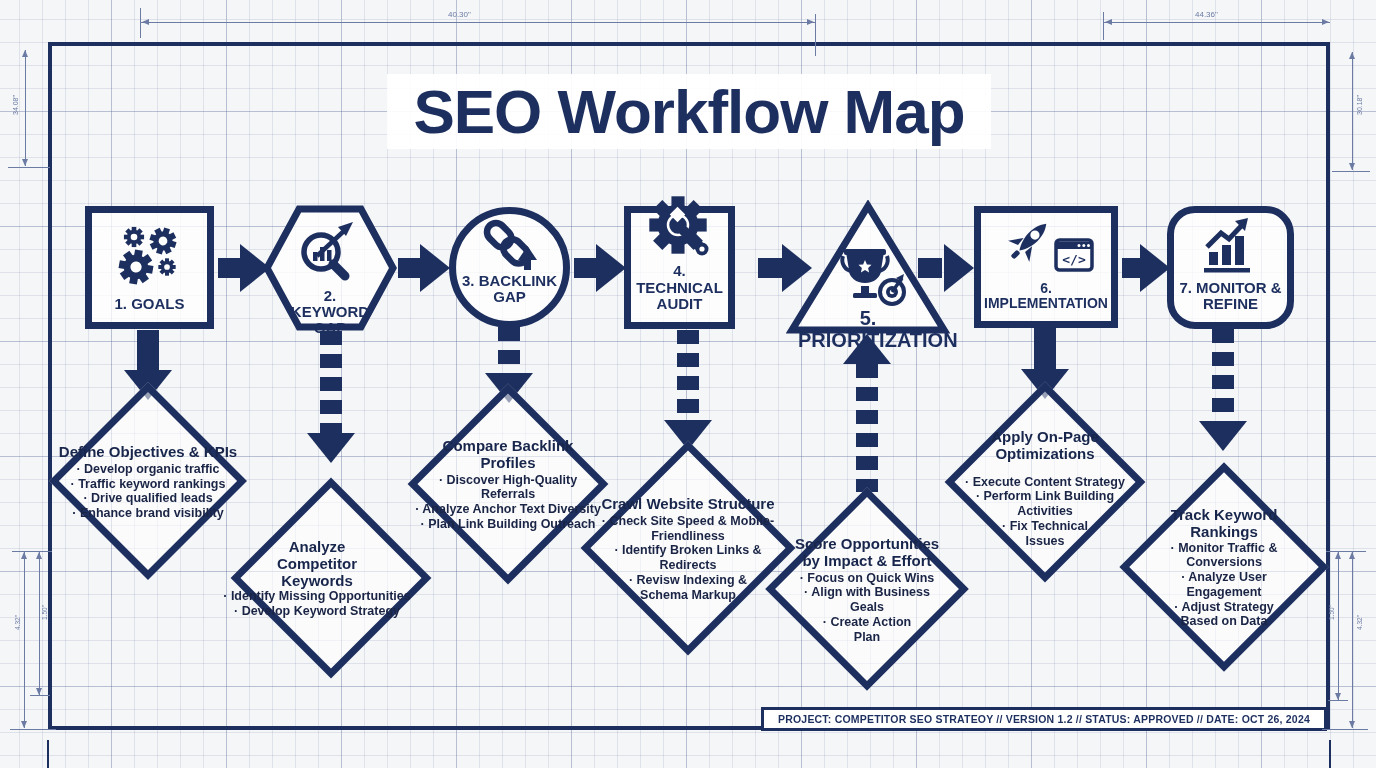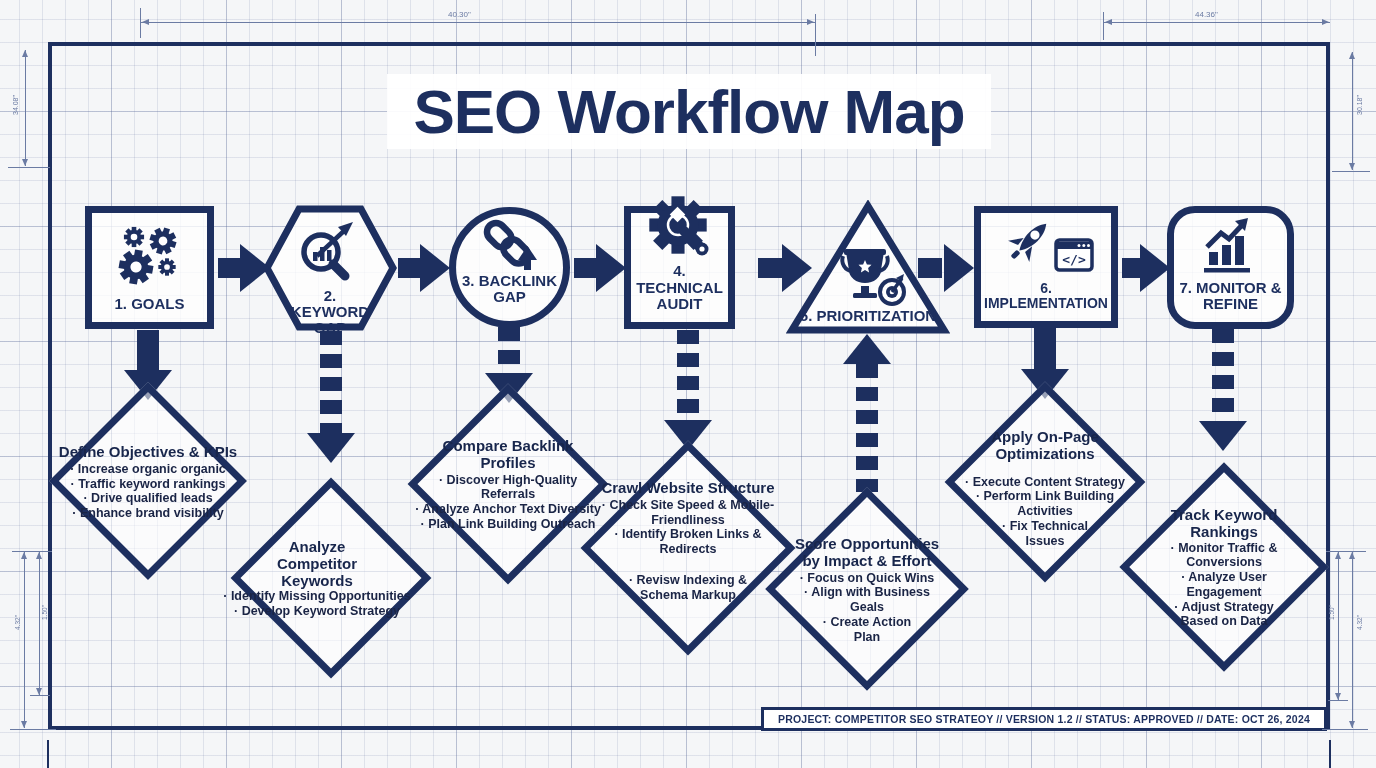--- a/index.html
+++ b/index.html
@@ -158,21 +158,21 @@
       <rect x="75" y="86" width="8" height="7"></rect>
       <rect x="67" y="93" width="24" height="5" rx="1.5"></rect>
       <circle cx="106" cy="92" r="14"></circle>
       <circle cx="106" cy="92" r="10" fill="#ffffff"></circle>
       <circle cx="106" cy="92" r="6"></circle>
       <circle cx="106" cy="92" r="2.3" fill="#ffffff"></circle>
       <line x1="116" y1="78" x2="106" y2="92" stroke="#1d2f5f" stroke-width="3.5"></line>
       <polygon points="118,74 110,78 116,82"></polygon>
     </g>
   </svg>
-  <div class="svglabel" style="left:798px;top:308px;width:140px;font-size:15px">5. PRIORITIZATION</div>
+  <div class="svglabel" style="left:798px;top:308px;width:140px;font-size:20px">5. PRIORITIZATION</div>
 
   <div class="step shape-sq" style="left:974px;top:206px;width:144px;height:122px">
     <div class="icon">
       <svg width="96" height="66" viewBox="0 0 96 66" fill="#1d2f5f">
         <g transform="translate(32,26) rotate(45)">
           <path d="M0,-23 C8,-13 8,3 0,15 C-8,3 -8,-13 0,-23 z"></path>
           <circle cy="-7" r="4.6" fill="#ffffff"></circle>
           <path d="M-6,3 L-15,16 L-5,12 z"></path>
           <path d="M6,3 L15,16 L5,12 z"></path>
           <rect x="-2.6" y="16" width="5.2" height="9" rx="2"></rect>
@@ -254,21 +254,21 @@
       <div class="vhead-down" style="top:42px"></div>
   </div>
   <div class="v-conn" style="left:1212px;top:329px;height:122px">
     <div class="vstem dashed" style="top:0;height:92px"></div>
       <div class="vhead-down" style="top:92px"></div>
   </div>
 
   <div class="diamond" style="left:78px;top:411px;width:140px;height:140px"></div>
   <div class="d-text" style="left:148px;top:482px;width:188px">
     <div class="d-title">Define Objectives &amp; KPIs</div>
-    <div class="d-bullet">Increase organic organic</div>
+    <div class="d-bullet">Develop organic traffic</div>
     <div class="d-bullet">Traffic keyword rankings</div>
     <div class="d-bullet">Drive qualified leads</div>
     <div class="d-bullet">Enhance brand visibility</div>
   </div>
 
   <div class="diamond" style="left:260px;top:507px;width:142px;height:142px"></div>
   <div class="d-text" style="left:317px;top:579px;width:190px">
     <div class="d-title" style="width:130px;margin:0 auto">Analyze Competitor Keywords</div>
     <div class="d-bullet">Identify Missing Opportunities</div>
     <div class="d-bullet">Develop Keyword Strategy</div>
@@ -280,21 +280,21 @@
     <div class="d-bullet">Discover High-Quality Referrals</div>
     <div class="d-bullet">Analyze Anchor Text Diversity</div>
     <div class="d-bullet">Plan Link Building Outreach</div>
   </div>
 
   <div class="diamond" style="left:612px;top:472px;width:152px;height:152px"></div>
   <div class="d-text" style="left:688px;top:549px;width:186px">
     <div class="d-title">Crawl Website Structure</div>
     <div class="d-bullet">Check Site Speed &amp; Mobile-Friendliness</div>
     <div class="d-bullet">Identify Broken Links &amp; Redirects</div>
-    <div class="d-bullet" style="width:130px;margin:16px auto">Revisw Indexing &amp; Schema Markup</div>
+    <div class="d-bullet" style="width:130px;margin:0 auto">Revisw Indexing &amp; Schema Markup</div>
   </div>
 
   <div class="diamond" style="left:795px;top:517px;width:144px;height:144px"></div>
   <div class="d-text" style="left:867px;top:590px;width:200px">
     <div class="d-title" style="width:158px;margin:1px auto">Score Opportunities by Impact &amp; Effort</div>
     <div class="d-bullet">Focus on Quick Wins</div>
     <div class="d-bullet" style="width:150px;margin:0 auto">Align with Business Geals</div>
     <div class="d-bullet" style="width:110px;margin:0 auto">Create Action Plan</div>
   </div>
 

